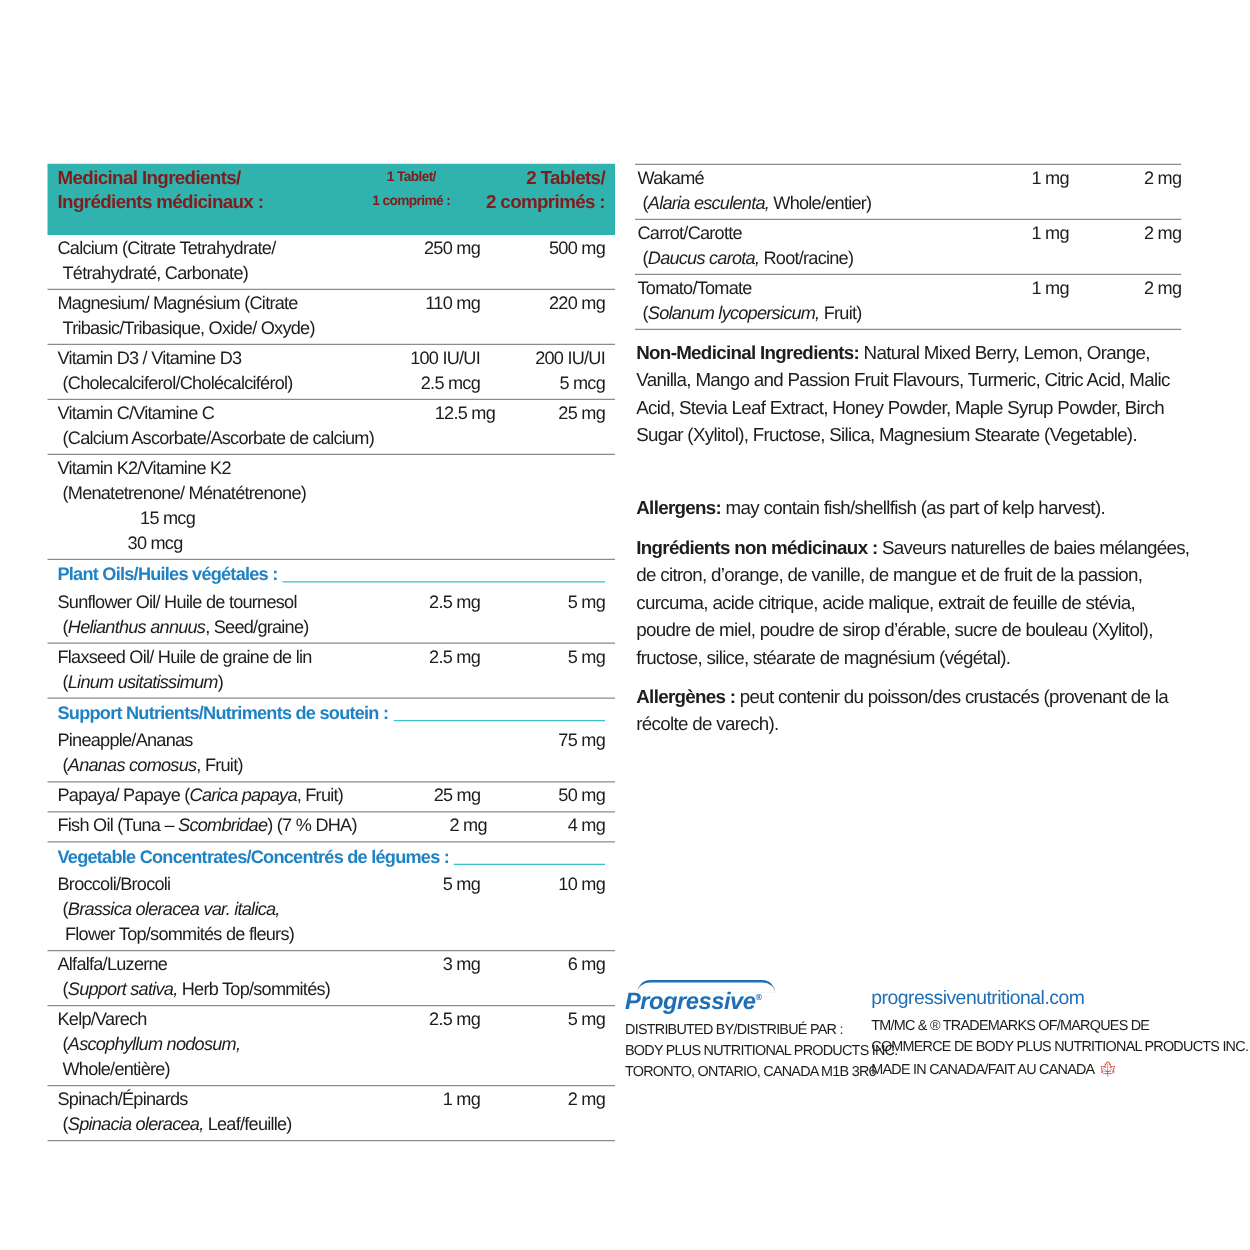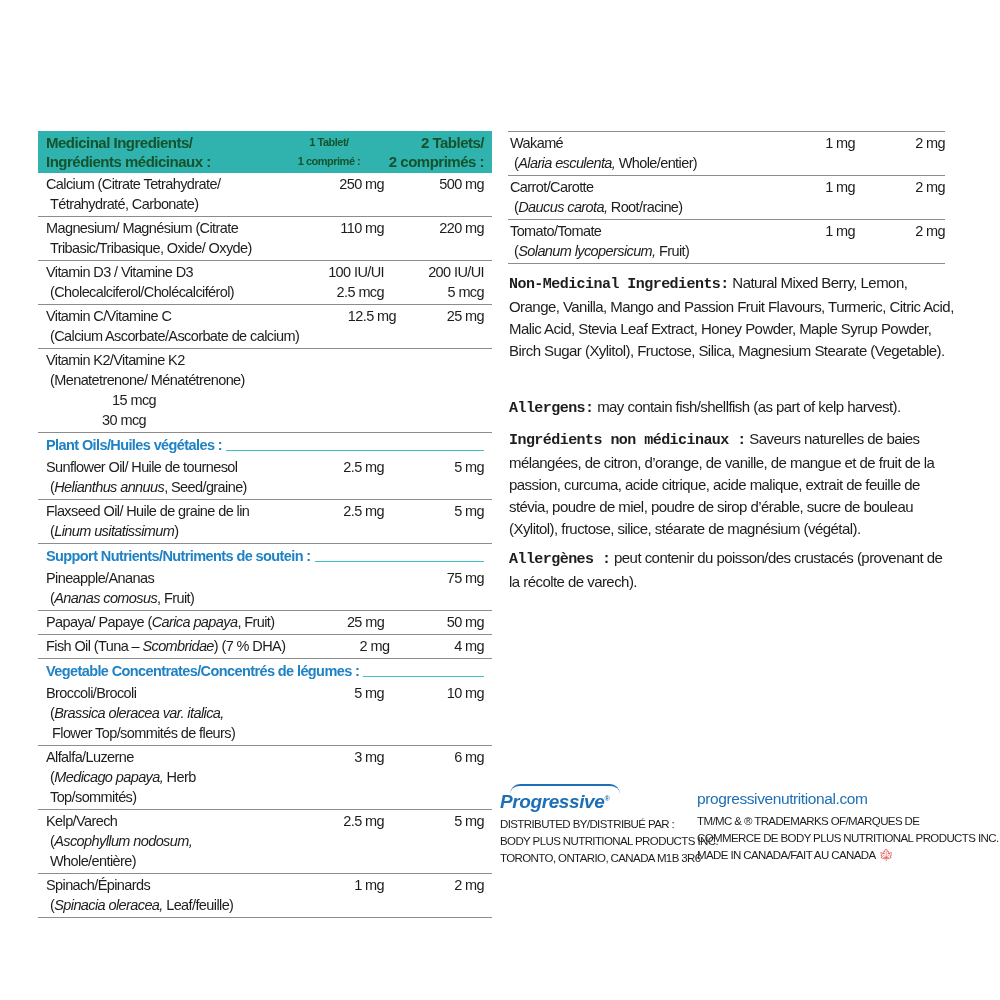--- a/index.html
+++ b/index.html
@@ -1,21 +1,21 @@
 <!DOCTYPE html>
 <html><head>
 <meta charset="utf-8">
 <style>
   * { margin: 0; padding: 0; box-sizing: border-box; }
   html, body { width: 1000px; height: 1000px; background: #ffffff; overflow: hidden; }
   body { position: relative; font-family: "Liberation Sans", "DejaVu Sans", sans-serif; color: #1d1d1b; }
 
   
   #left-table { position: absolute; left: 38px; top: 131px; width: 454px; }
-  .hdr { background: #30b3ae; color: #14532d; font-weight: bold; display: flex; height: 42px; padding: 2px 8px 0 8px; }
+  .hdr { background: #30b3ae; color: #7f1d1d; font-weight: bold; display: flex; height: 57px; padding: 2px 8px 0 8px; }
   .hdr .c1 { flex: 1; font-size: 15px; line-height: 19px; letter-spacing: -0.5px; transform-origin: left; }
   .hdr .c2 { width: 110px; text-align: center; font-size: 11px; line-height: 19px; letter-spacing: -0.5px; }
   .hdr .c3 { width: 100px; text-align: right; font-size: 15px; line-height: 19px; letter-spacing: -0.5px; }
 
   .row { display: flex; border-bottom: 1px solid #8c8c8c; padding: 1px 8px 2px 8px; font-size: 14.5px; line-height: 20px; letter-spacing: -0.6px; }
   .row .c1 { flex: 1; }
   .row .c2 { width: 110px; text-align: right; white-space: nowrap; }
   .row .c3 { width: 100px; text-align: right; white-space: nowrap; }
   .row .sub { padding-left: 4px; display: block; }
   .row .sub2 { padding-left: 6px; display: block; }
@@ -25,21 +25,21 @@
   .section .rule { flex: 1; height: 1px; background: #3fbfc6; margin-left: 4px; margin-bottom: 4px; }
 
   
   #right-table { position: absolute; left: 508px; top: 131px; width: 437px; border-top: 1px solid #8c8c8c; }
   #right-table .row { padding-left: 2px; padding-right: 0; }
   #right-table .row .c2 { width: 120px; padding-right: 0; }
   #right-table .row .c3 { width: 90px; }
 
   
   .para { position: absolute; left: 509px; width: 445px; font-size: 15px; line-height: 22px; letter-spacing: -0.55px; color: #1d1d1b; }
-  .para b { font-weight: bold; font-family: Liberation Mono, monospace; }
+  .para b { font-weight: bold; }
 
   
   #footer-left { position: absolute; left: 500px; top: 787px; width: 200px; }
   #footer-right { position: absolute; left: 697px; top: 787px; width: 290px; }
   .logo { font-family: "Liberation Sans", sans-serif; font-style: italic; font-weight: bold; color: #1e6fb5; font-size: 19px; letter-spacing: -0.4px; position: relative; line-height: 24px; }
   .logo .arc { position: absolute; left: 10px; top: -3px; width: 110px; height: 10px; border-top: 2px solid #1e6fb5; border-radius: 60px 60px 0 0; }
   .logo .reg { font-size: 7px; vertical-align: super; }
   .foot-lines { font-size: 11.5px; line-height: 17px; letter-spacing: -0.6px; text-transform: uppercase; color: #1d1d1b; margin-top: 2px; white-space: nowrap; }
   .url { color: #1e6fb5; font-weight: normal; font-size: 15.5px; letter-spacing: -0.4px; line-height: 24px; }
   .leaf { display: inline-block; color: #d9251c; font-size: 12px; margin-left: 3px; }
@@ -126,21 +126,21 @@
   <div class="section" style="border-top:1px solid #8c8c8c;">
     <span>Vegetable Concentrates/Concentrés de légumes :</span>
       <span class="rule"></span>
   </div>
   <div class="row">
     <div class="c1"><span>Broccoli/Brocoli</span><span class="sub">(<i>Brassica oleracea var. italica,</i></span><span class="sub2">Flower Top/sommités de fleurs)</span></div>
     <div class="c2">5 mg</div>
     <div class="c3">10 mg</div>
   </div>
   <div class="row">
-    <div class="c1"><span>Alfalfa/Luzerne</span><span class="sub">(<i>Medicago papaya,</i><span> Herb Top/sommités)</span></span></div>
+    <div class="c1"><span>Alfalfa/Luzerne</span><span class="sub">(<i>Support sativa,</i><span> Herb Top/sommités)</span></span></div>
     <div class="c2">3 mg</div>
     <div class="c3">6 mg</div>
   </div>
   <div class="row">
     <div class="c1"><span>Kelp/Varech</span><span class="sub">(<i>Ascophyllum nodosum,</i><span> Whole/entière)</span></span></div>
     <div class="c2">2.5 mg</div>
     <div class="c3">5 mg</div>
   </div>
   <div class="row">
     <div class="c1"><span>Spinach/Épinards</span><span class="sub">(<i>Spinacia oleracea,</i><span> Leaf/feuille)</span></span></div>

